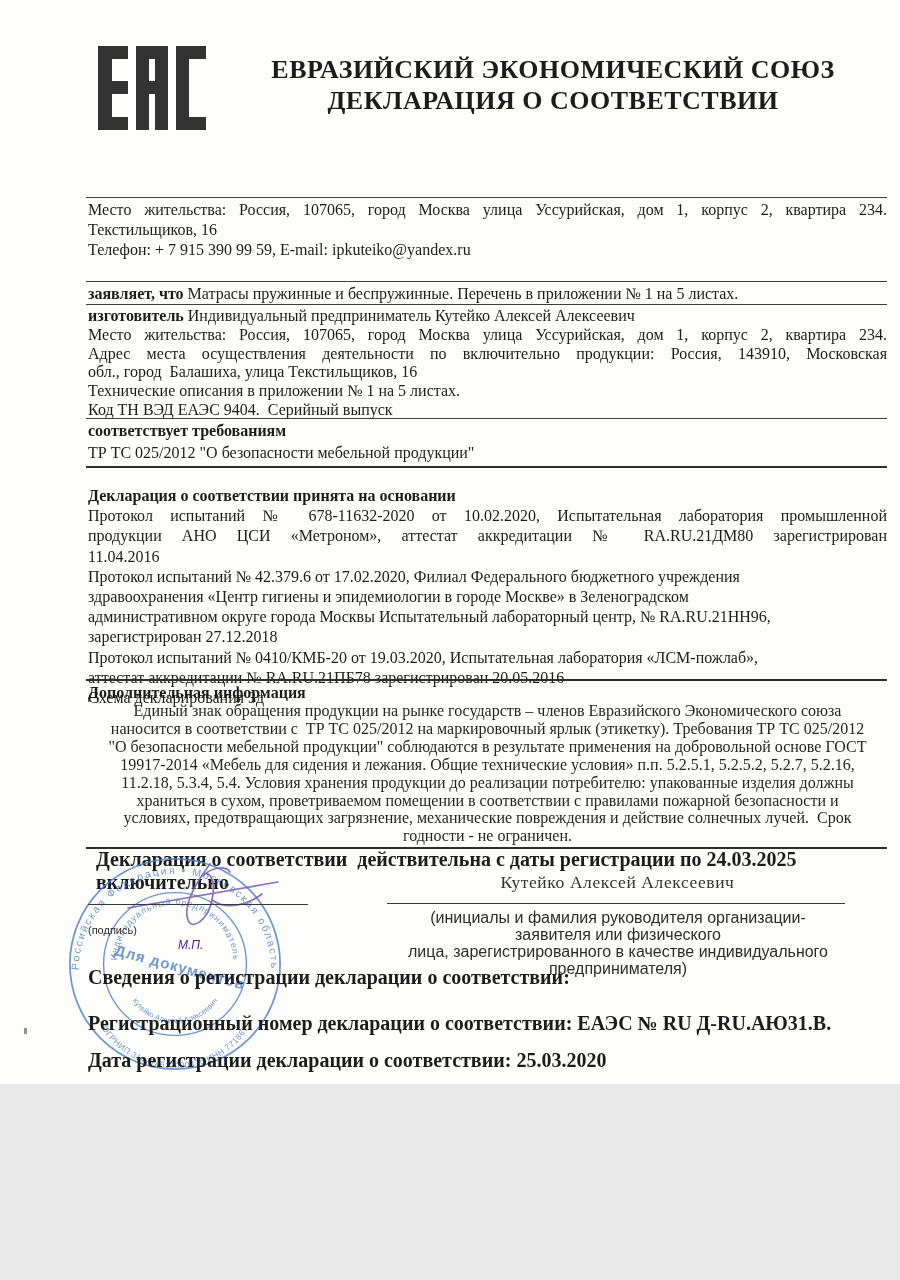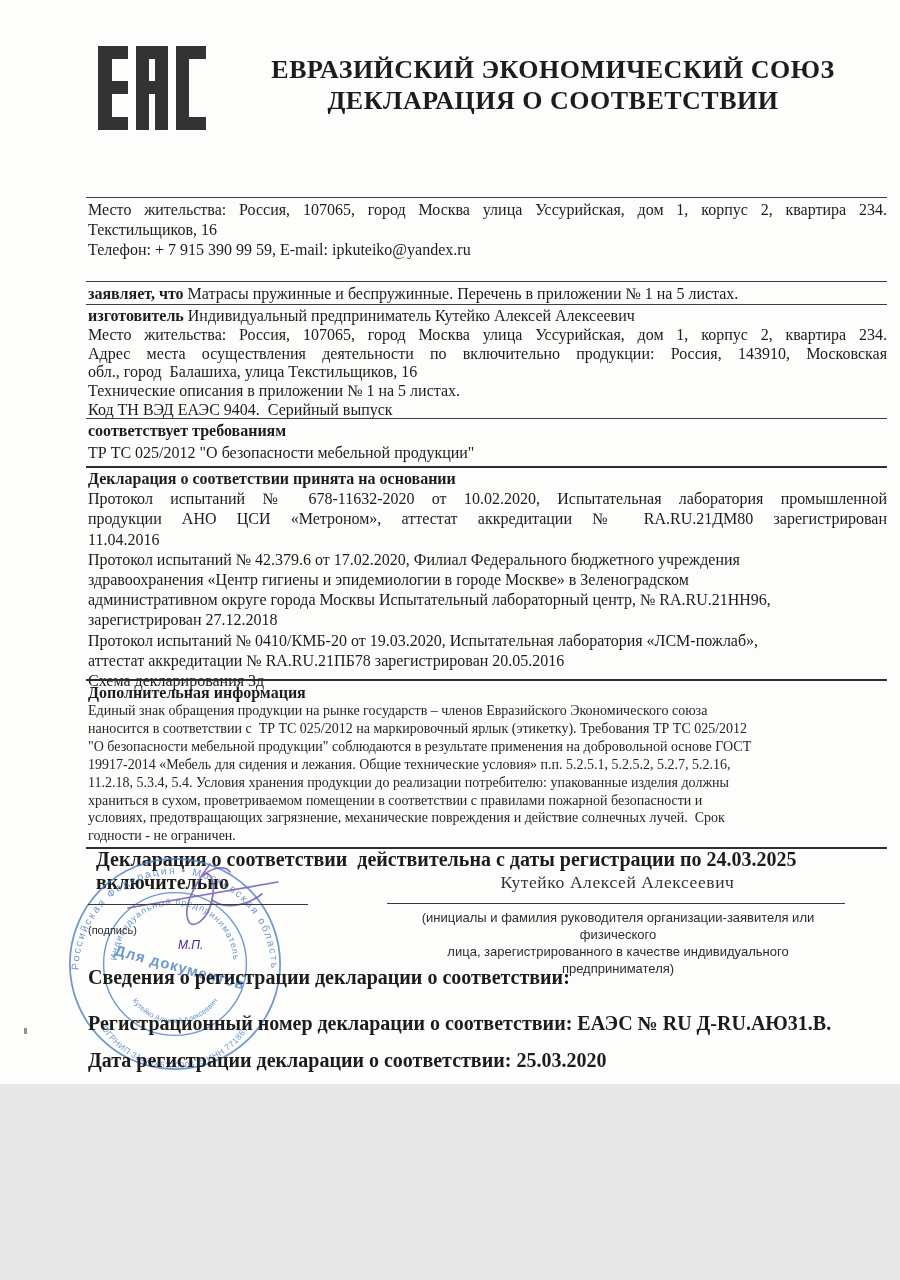--- a/index.html
+++ b/index.html
@@ -12,34 +12,34 @@
   .title { position:absolute; left:226px; top:54px; width:654px; text-align:center; font-weight:bold; }
   .t1,.t2 { font-size:26px; line-height:31px; letter-spacing:0.5px; white-space:nowrap; }
 
   .sec { position:absolute; left:88px; width:799px; }
   .line { font-size:16px; line-height:20.2px; }
   .just { text-align:justify; text-align-last:justify; }
   .lead { font-weight:bold; }
   .manuf .line { line-height:18.8px; }
   .conf .line { line-height:21.5px; }
   .basis .line { line-height:20.2px; }
-  .add .small { font-size:14px; line-height:17.9px; color:#262626; }
+  .add .small { font-size:16px; line-height:17.9px; color:#262626;text-align:center; }
 
   .rule { position:absolute; left:86px; width:801px; height:1px; background:#3d3d3d; }
   .rule.thick { height:2px; background:#2e2e2e; }
 
   .sans { font-family:"Liberation Sans", sans-serif; }
 
   .sig-name { position:absolute; left:400px; top:872px; width:435px; text-align:center;
               font-size:17.5px; letter-spacing:0.6px; color:#333; }
   .sigline { position:absolute; height:1px; background:#383838; }
   .sigline.right { left:387px; top:903px; width:458px; }
   .sigline.left  { left:88px;  top:904px; width:220px; }
   .cap-right { position:absolute; left:398px; top:909px; width:440px; text-align:center;
-               font-size:13px; line-height:17px; color:#2c2c2c; }
+               font-size:16px; line-height:17px; color:#2c2c2c; }
   .cap-sign { position:absolute; left:88px; top:908px; width:220px; text-align:left;
               font-size:11px; color:#2c2c2c;margin-top:16px; }
   .cap-mp   { position:absolute; left:178px; top:938px; font-size:12px; color:#4c1d95;font-style:italic; }
 
   .stamp { position:absolute; left:56px; top:845px; width:238px; height:238px; opacity:0.8; }
   .signature { position:absolute; left:118px; top:856px; width:176px; height:92px; }
 
   .reg { position:absolute; left:88px; width:799px; font-weight:bold; font-size:20px; }
   .validity { position:absolute; left:96px; top:848px; width:799px; font-weight:bold; font-size:20px; }
 
@@ -94,21 +94,21 @@
     <div class="line">Код ТН ВЭД ЕАЭС 9404. &nbsp;Серийный выпуск</div>
   </div>
   <div class="rule" style="top:418px"></div>
 
   <div class="sec conf" style="top:420px">
     <div class="line lead">соответствует требованиям</div>
     <div class="line">ТР ТС 025/2012 "О безопасности мебельной продукции"</div>
   </div>
   <div class="rule thick" style="top:466px"></div>
 
-  <div class="sec basis" style="top:469px">
+  <div class="sec basis" style="top:486px">
     <div class="line lead">Декларация о соответствии принята на основании</div>
     <div class="line just">Протокол испытаний № 678-11632-2020 от 10.02.2020, Испытательная лаборатория промышленной</div>
     <div class="line just">продукции АНО ЦСИ «Метроном», аттестат аккредитации № RA.RU.21ДМ80 зарегистрирован</div>
     <div class="line">11.04.2016</div>
     <div class="line">Протокол испытаний № 42.379.6 от 17.02.2020, Филиал Федерального бюджетного учреждения</div>
     <div class="line">здравоохранения «Центр гигиены и эпидемиологии в городе Москве» в Зеленоградском</div>
     <div class="line">административном округе города Москвы Испытательный лабораторный центр, № RA.RU.21НН96,</div>
     <div class="line">зарегистрирован 27.12.2018</div>
     <div class="line">Протокол испытаний № 0410/КМБ-20 от 19.03.2020, Испытательная лаборатория «ЛСМ-пожлаб»,</div>
     <div class="line">аттестат аккредитации № RA.RU.21ПБ78 зарегистрирован 20.05.2016</div>

